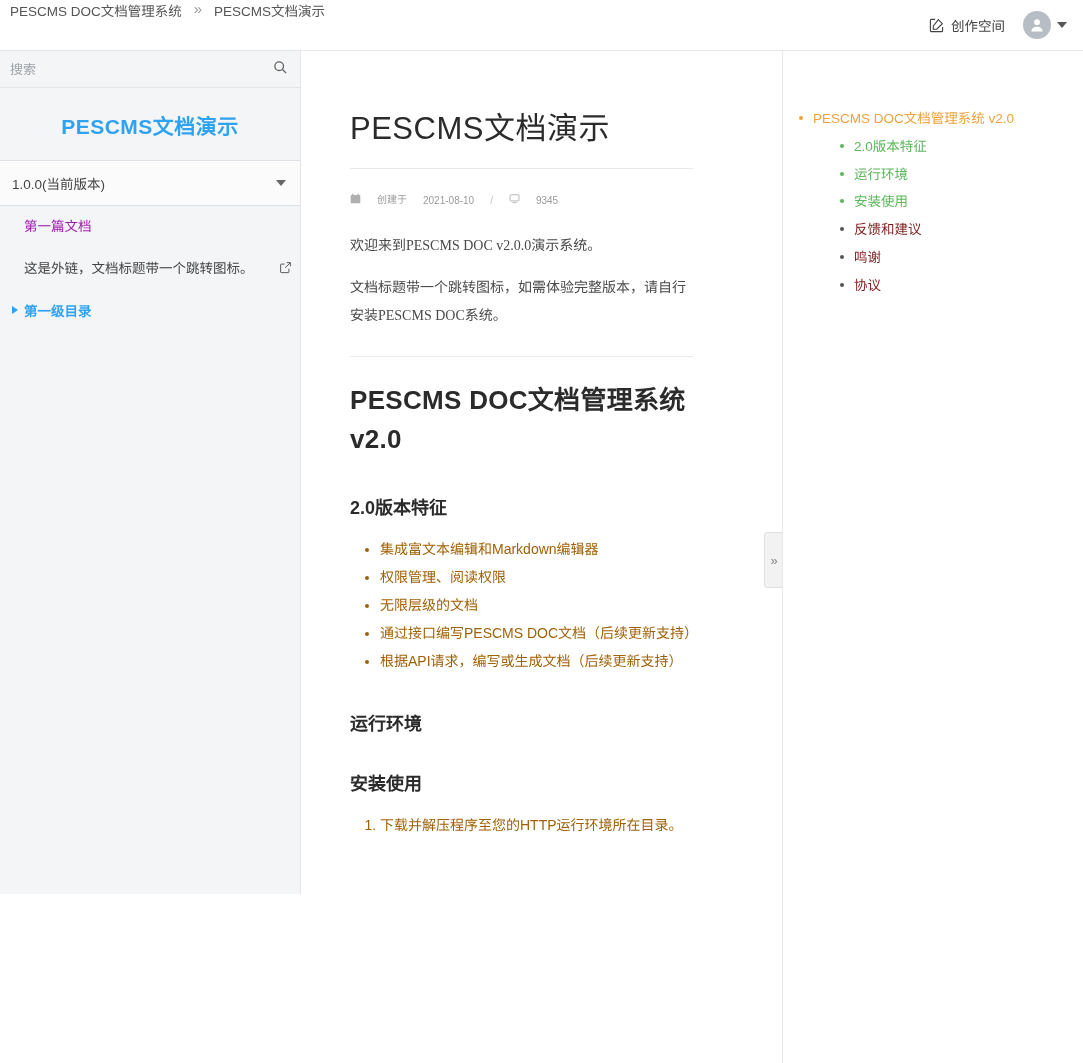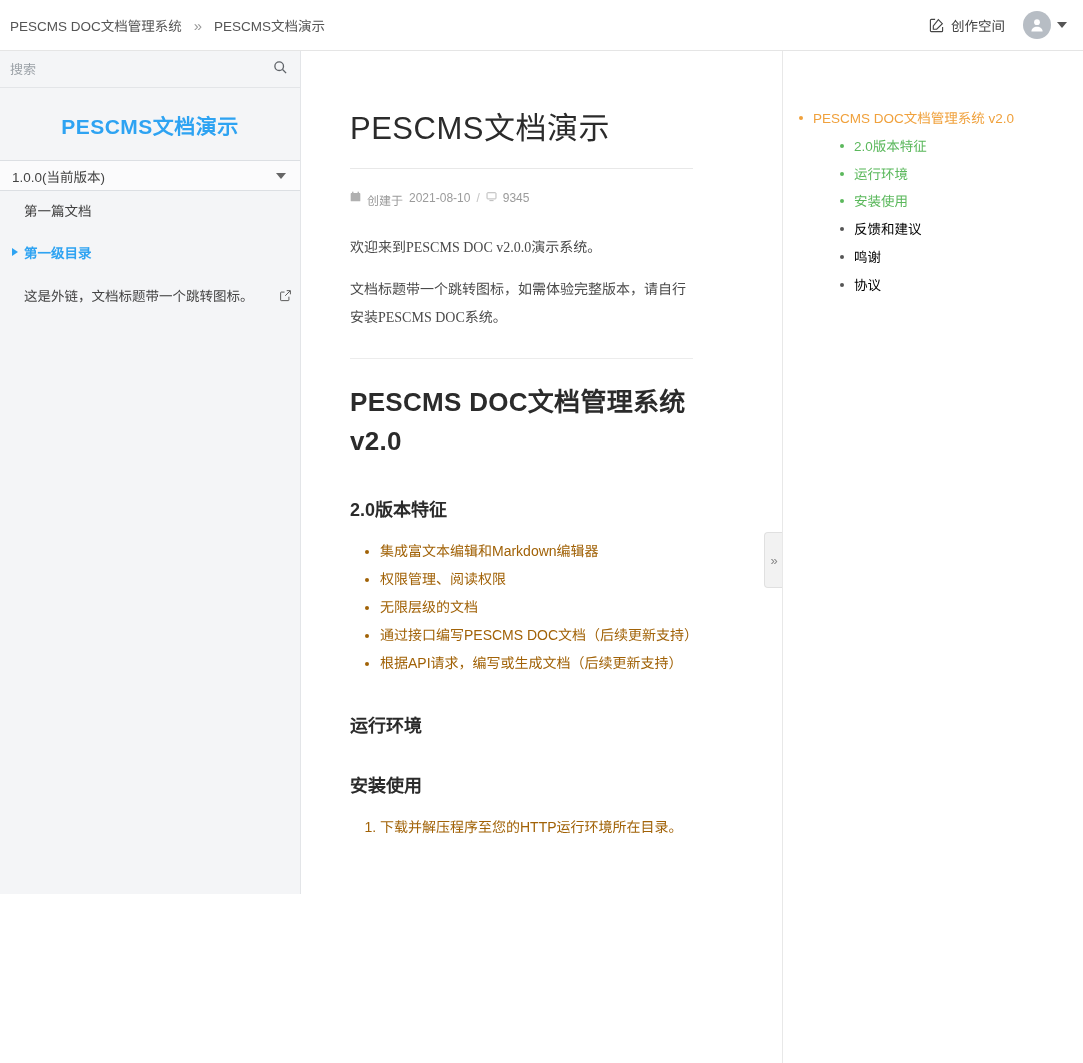--- a/index.html
+++ b/index.html
@@ -10,21 +10,20 @@
     font-family: "Liberation Sans", "DejaVu Sans", sans-serif;
     color: #333;
     overflow: hidden;
   }
   
   .topbar {
     height: 51px;
     background: #ffffff;
     border-bottom: 1px solid #e5e5e5;
     display: flex;
-    align-items: center;
     padding: 0 16px 0 10px;
     position: relative;
   }
   .crumb-root {
     font-size: 13.5px;
     color: #555;
     text-decoration: none;
   }
   .crumb-sep {
     color: #999;
@@ -107,21 +106,21 @@
   .doc-title {
     text-align: center;
     padding: 22px 10px 20px;
     font-size: 21px;
     font-weight: bold;
     color: #2ea3f2;
     letter-spacing: .5px;
   }
   .version-select {
     margin: 0 0 0 0;
-    height: 31px;
+    height: 46px;
     border-top: 1px solid #dcdfe3;
     border-bottom: 1px solid #dcdfe3;
     background: #fbfbfc;
     display: flex;
     align-items: center;
     justify-content: space-between;
     padding: 0 14px 0 12px;
     font-size: 13.5px;
     color: #444;
     cursor: pointer;
@@ -129,21 +128,21 @@
   .version-select .caret {
     width: 0; height: 0;
     border-left: 5px solid transparent;
     border-right: 5px solid transparent;
     border-top: 6px solid #666;
   }
   .nav-list { list-style: none; margin: 0; padding: 0; }
   .nav-item {
     padding: 11px 14px 11px 24px;
     font-size: 13.5px;
-    color: #404040;
+    color: #a21caf;
     cursor: pointer;
     position: relative;
     line-height: 1.5;
   }
   .nav-item.active { color: #2ea3f2; font-weight: bold; }
   .nav-item .arrow {
     position: absolute;
     left: 12px; top: 15px;
     width: 0; height: 0;
     border-top: 4.5px solid transparent;
@@ -176,26 +175,26 @@
   h1.page-title {
     font-size: 31px;
     font-weight: normal;
     color: #2b2b2b;
     margin: 0 0 22px;
     padding-bottom: 20px;
     border-bottom: 1px solid #e8e8e8;
     letter-spacing: .5px;
   }
   .meta {
-    font-size: 12px;
+    font-size: 10px;
     color: #9b9b9b;
     margin-bottom: 26px;
     display: flex;
-    align-items: flex-start;
-    gap: 6px;
+    align-items: flex-end;
+    gap: 16px;
   }
   .meta .sep { color: #c4c4c4; }
   .para {
     font-size: 14px;
     line-height: 2;
     color: #4a4a4a;
     margin: 0 0 14px;
     font-family: Liberation Serif, serif;
   }
   .hr {
@@ -252,21 +251,21 @@
     padding: 54px 20px 0 14px;
     background: #fff;
   }
   .toc ul { list-style: none; margin: 0; padding: 0; }
   .toc > ul > li { margin-bottom: 0; }
   .toc li {
     position: relative;
     padding-left: 16px;
     font-size: 13.5px;
     line-height: 2.06;
-    color: #000000;
+    color: #7f1d1d;
   }
   .toc li::before {
     content: "";
     position: absolute;
     left: 2px; top: 11px;
     width: 4px; height: 4px;
     border-radius: 50%;
     background: #555;
   }
   .toc li.lnk { color: #f0a13c; }
@@ -323,33 +322,33 @@
 
     <div class="version-select">
       <span>1.0.0(当前版本)</span>
       <span class="caret"></span>
     </div>
 
     <ul class="nav-list">
       <li class="nav-item">
         <span>第一篇文档</span>
       </li>
-      <li class="nav-item active">
-        <span class="arrow"></span>
-        <span>第一级目录</span>
-      </li>
       <li class="nav-item external">
         <span>这是外链，文档标题带一个跳转图标。</span>
         <span class="ext-icon">
           <svg width="13" height="13" viewBox="0 0 16 16" fill="none" stroke="#555" stroke-width="1.2">
             <path d="M9.5 2h4.5v4.5"></path>
             <path d="M13.6 2.4L7.6 8.4"></path>
             <path d="M12.2 9.5v4a.8.8 0 0 1-.8.8H2.8a.8.8 0 0 1-.8-.8V4.6a.8.8 0 0 1 .8-.8h4"></path>
           </svg>
         </span>
+      </li>
+      <li class="nav-item active">
+        <span class="arrow"></span>
+        <span>第一级目录</span>
       </li>
     </ul>
   </aside>
 
   <main class="content-wrap">
     <div class="content">
       <h1 class="page-title">PESCMS文档演示</h1>
 
       <div class="meta">
         <span>

